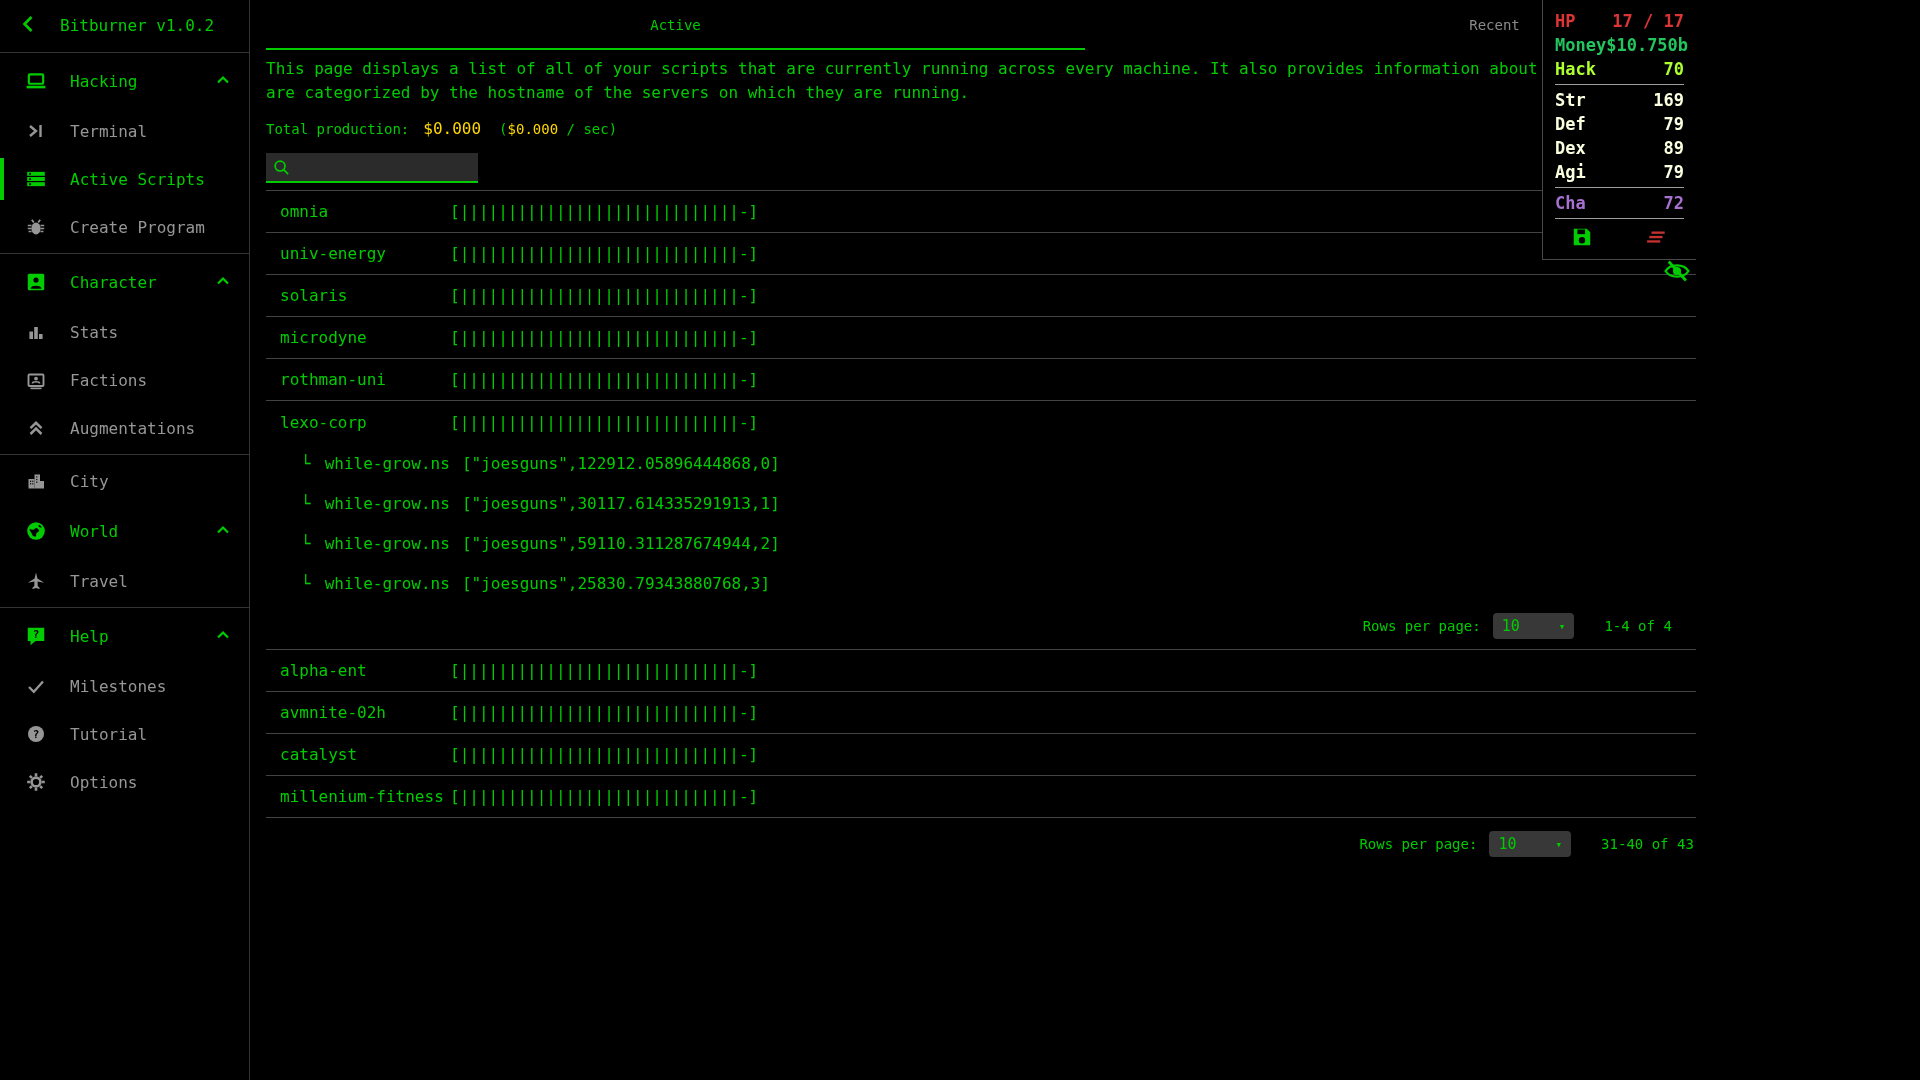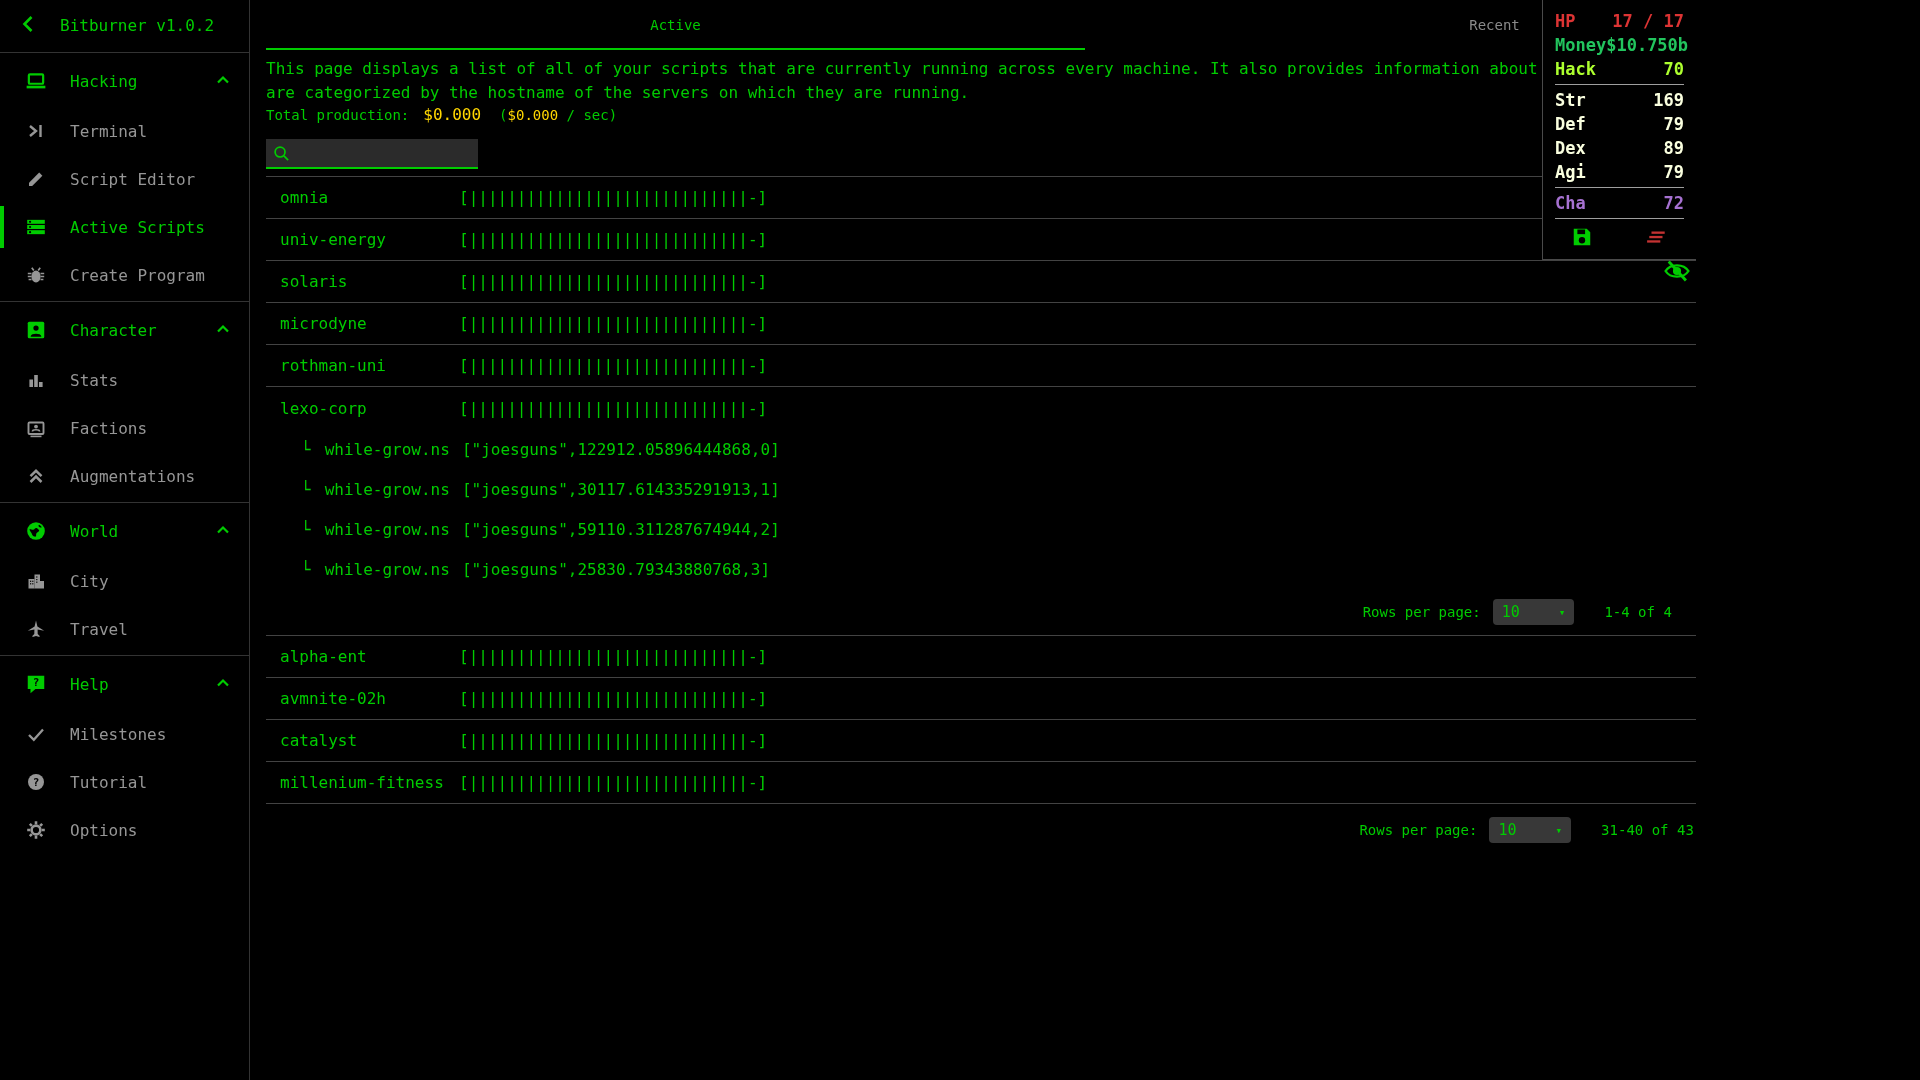--- a/index.html
+++ b/index.html
@@ -25,31 +25,31 @@
   .sb-item--active { color:#00cc00; }
   .sb-item--active::before { content:""; position:absolute; left:0; top:3px; bottom:3px; width:4px; background:#00cc00; }
 
   
   .content { position:absolute; left:250px; top:0; right:0; bottom:0; padding-left:16px; }
   .tabs { position:relative; width:1638px; height:50px; display:flex; }
   .tab { flex:1; display:flex; align-items:center; justify-content:center; font-size:14px; color:#8a8a8a; cursor:pointer; }
   .tab--active { color:#00cc00; }
   .tab-indicator { position:absolute; left:0; bottom:0; width:50%; height:2px; background:#00cc00; }
   .desc { width:1650px; margin:7px 0 0; font-size:16px; line-height:24px; color:#00cc00; }
-  .prod { margin-top:0; height:22px; display:flex; align-items:baseline; font-size:14px; }
+  .prod { margin-top:14px; height:22px; display:flex; align-items:baseline; font-size:14px; }
   .prod-amount { color:#ffd700; font-size:16px; margin-left:14px; }
   .prod-rate { margin-left:18px; }
   .y { color:#ffd700; } .g { color:#00cc00; }
 
   .search { margin-top:12px; width:212px; height:30px; background:#2b2b2b; border-bottom:2px solid #00cc00; display:flex; align-items:center; }
   .search svg { margin-left:6px; flex:none; }
   .search input { background:transparent; border:none; outline:none; color:#00cc00; font-family:inherit; font-size:15px; width:170px; margin-left:6px; }
 
   .list { margin-top:7px; width:1639px; border-top:1px solid #434343; border-right:1px solid #5a5a5a; }
-  .srow { height:42px; border-bottom:1px solid #434343; display:flex; align-items:center; position:relative; cursor:pointer;gap:9px; }
+  .srow { height:42px; border-bottom:1px solid #434343; display:flex; align-items:center; position:relative; cursor:pointer; }
   .srow .sname { margin-left:14px; width:170px; flex:none; color:#00cc00; font-size:16px; }
   .srow .sbar { color:#00cc00; font-size:16px; white-space:pre; }
   .srow .chev { position:absolute; right:22px; top:10px; }
   .srow--exphead { border-bottom:none; }
   .exp { border-bottom:1px solid #434343; }
   .scriptrow { height:40px; display:flex; align-items:center; position:relative; color:#00cc00; font-size:16px; cursor:pointer; }
   .scriptrow .branch { margin-left:35px; }
   .scriptrow .sc-name { margin-left:14px; }
   .scriptrow .sc-args { margin-left:12px; white-space:pre; }
   .scriptrow .chev { position:absolute; right:40px; top:9px; }
@@ -101,28 +101,20 @@
     </div>
     <div class="sb-item">
       <span class="ic">
           <svg width="20" height="20" viewBox="0 0 20 20">
             <path d="M4 5l6 5-6 5" fill="none" stroke="#969696" stroke-width="2.4"></path>
             <path d="M14.5 4v12" stroke="#969696" stroke-width="2.4"></path>
           </svg>
         </span>
       <span class="lbl">Terminal</span>
     </div>
-    <div class="sb-item">
-      <span class="ic">
-          <svg width="20" height="20" viewBox="0 0 20 20">
-            <path d="M3 17v-3.2L13.2 3.6l3.2 3.2L6.2 17H3z" fill="#969696"></path>
-          </svg>
-        </span>
-      <span class="lbl">Script Editor</span>
-    </div>
     <div class="sb-item sb-item--active">
       <span class="ic">
           <svg width="22" height="22" viewBox="0 0 20 20">
             <g fill="#00cc00">
               <rect x="2" y="3.5" width="16" height="3.6"></rect>
               <rect x="2" y="8.2" width="16" height="3.6"></rect>
               <rect x="2" y="12.9" width="16" height="3.6"></rect>
             </g>
             <g fill="#000">
               <circle cx="4.6" cy="5.3" r="1"></circle>
@@ -188,53 +180,53 @@
             <g fill="none" stroke="#969696" stroke-width="2.5">
               <path d="M4.5 10.2L10 4.8l5.5 5.4"></path>
               <path d="M4.5 16L10 10.6 15.5 16"></path>
             </g>
           </svg>
         </span>
       <span class="lbl">Augmentations</span>
     </div>
     <hr class="sb-divider">
 
-    <div class="sb-item sb-item--header">
-      <span class="ic">
-          <svg width="22" height="22" viewBox="0 0 20 20">
-            <circle cx="10" cy="10" r="8" fill="#00cc00"></circle>
-            <path d="M4 8.5c1.5-.5 2 .7 3.4.4 1.6-.3 1.5-1.9 3-1.7 1.3.2 1.1 1.6 2.6 1.8-.3 2-1.8 1.7-2.6 3-.7 1.1.3 2.4-.9 3.3-2.8-.2-3-2.2-3.6-3.4C5.3 10.8 4.3 10 4 8.5z" fill="#000"></path>
-            <path d="M12.8 4.4c1 .4 1.9 1.2 2.5 2.1-.9.6-2.3.4-2.8-.5-.4-.7-.2-1.2.3-1.6z" fill="#000"></path>
-          </svg>
-        </span>
-      <span class="lbl">World</span>
-      <span class="hchev"><svg width="20" height="20" viewBox="0 0 20 20">
-            <path d="M5 12.5l5-5 5 5" fill="none" stroke="#00cc00" stroke-width="2.2"></path>
-          </svg></span>
-    </div>
     <div class="sb-item">
       <span class="ic">
           <svg width="20" height="20" viewBox="0 0 20 20">
             <g fill="#969696">
               <rect x="2.5" y="8" width="6" height="9.5"></rect>
               <rect x="8.5" y="3.5" width="5.5" height="14"></rect>
               <rect x="14" y="10" width="4" height="7.5"></rect>
             </g>
             <g fill="#000">
               <rect x="4" y="9.7" width="1.2" height="1.2"></rect>
               <rect x="6.2" y="9.7" width="1.2" height="1.2"></rect>
               <rect x="4" y="12.2" width="1.2" height="1.2"></rect>
               <rect x="6.2" y="12.2" width="1.2" height="1.2"></rect>
               <rect x="10.2" y="5.4" width="1.2" height="1.2"></rect>
               <rect x="10.2" y="8" width="1.2" height="1.2"></rect>
               <rect x="10.2" y="10.6" width="1.2" height="1.2"></rect>
             </g>
           </svg>
         </span>
       <span class="lbl">City</span>
+    </div>
+    <div class="sb-item sb-item--header">
+      <span class="ic">
+          <svg width="22" height="22" viewBox="0 0 20 20">
+            <circle cx="10" cy="10" r="8" fill="#00cc00"></circle>
+            <path d="M4 8.5c1.5-.5 2 .7 3.4.4 1.6-.3 1.5-1.9 3-1.7 1.3.2 1.1 1.6 2.6 1.8-.3 2-1.8 1.7-2.6 3-.7 1.1.3 2.4-.9 3.3-2.8-.2-3-2.2-3.6-3.4C5.3 10.8 4.3 10 4 8.5z" fill="#000"></path>
+            <path d="M12.8 4.4c1 .4 1.9 1.2 2.5 2.1-.9.6-2.3.4-2.8-.5-.4-.7-.2-1.2.3-1.6z" fill="#000"></path>
+          </svg>
+        </span>
+      <span class="lbl">World</span>
+      <span class="hchev"><svg width="20" height="20" viewBox="0 0 20 20">
+            <path d="M5 12.5l5-5 5 5" fill="none" stroke="#00cc00" stroke-width="2.2"></path>
+          </svg></span>
     </div>
     <div class="sb-item">
       <span class="ic">
           <svg width="20" height="20" viewBox="0 0 20 20">
             <path d="M10 1.5l1.4 6.1 6.8 4.2-6.6-1.2.1 4.4 2 1.9-.3 1.1-3.4-1-3.4 1-.3-1.1 2-1.9.1-4.4-6.6 1.2 6.8-4.2z" fill="#969696"></path>
           </svg>
         </span>
       <span class="lbl">Travel</span>
     </div>
     <hr class="sb-divider">

